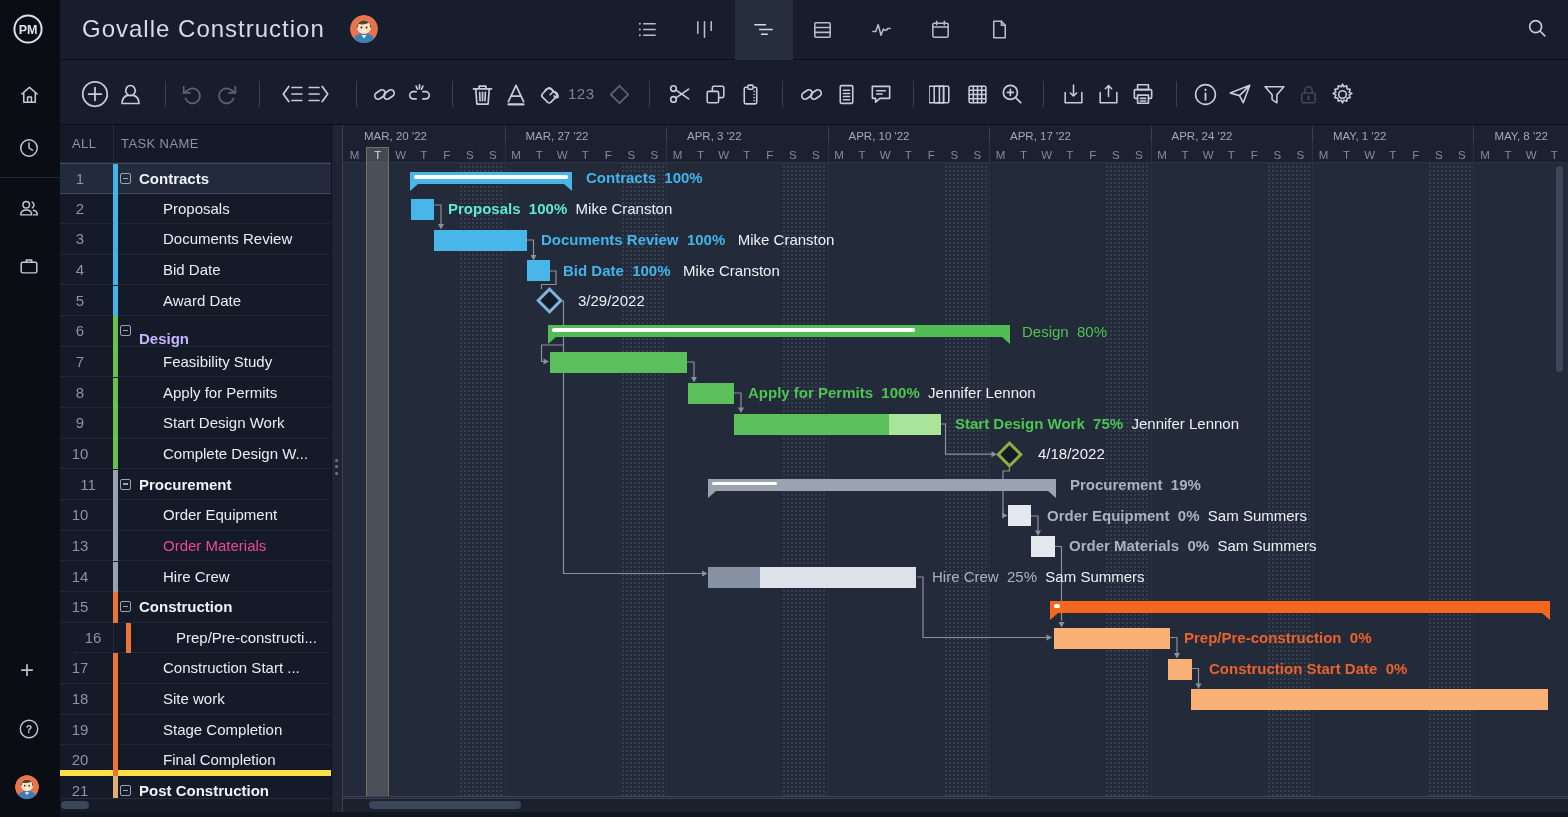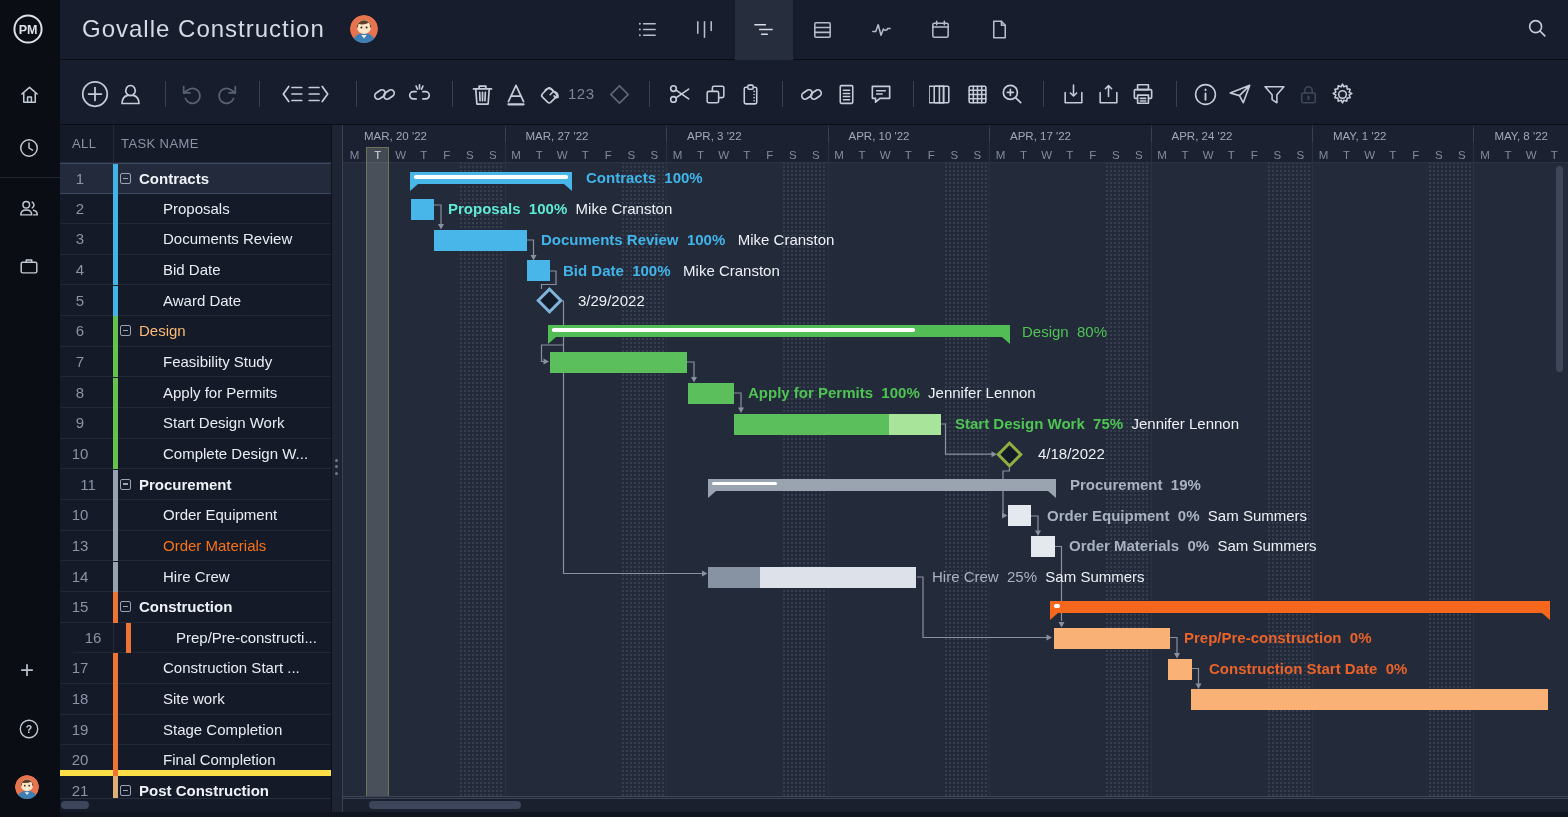--- a/index.html
+++ b/index.html
@@ -216,21 +216,21 @@
         <div class="abs" style="left:0;top:0;width:40px;height:30.6px;line-height:30.6px;text-align:center;color:#8b94a6;font-size:15px">5</div>
         <div class="abs" style="left:53px;top:0;width:5px;height:30.6px;background:#44b3e6"></div>
         <div class="abs" style="left:103px;top:0;height:30.6px;line-height:30.6px;color:#e9edf3;font-size:15px;white-space:nowrap">Award Date</div>
       </div>
       <div class="abs" style="left:0;top:191.2px;width:271px;height:30.6px;background:none;border-bottom:1px solid #202836;">
         <div class="abs" style="left:0;top:0;width:40px;height:30.6px;line-height:30.6px;text-align:center;color:#8b94a6;font-size:15px">6</div>
         <div class="abs" style="left:53px;top:0;width:5px;height:30.6px;background:#66c14e"></div>
         <div class="abs" style="left:60px;top:9px;width:11px;height:11px;border:1.4px solid #9aa3b2;border-radius:2px">
           <div class="abs" style="left:1.5px;top:3.9px;width:5px;height:1.4px;background:#9aa3b2"></div>
         </div>
-        <div class="abs" style="left:79px;top:0;height:30.6px;line-height:30.6px;color:#fdba74;font-size:15px;font-weight:normal;white-space:nowrap">Design</div>
+        <div class="abs" style="left:79px;top:8px;height:30.6px;line-height:30.6px;color:#c4b5fd;font-size:15px;font-weight:bold;white-space:nowrap">Design</div>
       </div>
       <div class="abs" style="left:0;top:221.9px;width:271px;height:30.6px;background:none;border-bottom:1px solid #202836;">
         <div class="abs" style="left:0;top:0;width:40px;height:30.6px;line-height:30.6px;text-align:center;color:#8b94a6;font-size:15px">7</div>
         <div class="abs" style="left:53px;top:0;width:5px;height:30.6px;background:#66c14e"></div>
         <div class="abs" style="left:103px;top:0;height:30.6px;line-height:30.6px;color:#e9edf3;font-size:15px;white-space:nowrap">Feasibility Study</div>
       </div>
       <div class="abs" style="left:0;top:252.5px;width:271px;height:30.6px;background:none;border-bottom:1px solid #202836;">
         <div class="abs" style="left:0;top:0;width:40px;height:30.6px;line-height:30.6px;text-align:center;color:#8b94a6;font-size:15px">8</div>
         <div class="abs" style="left:53px;top:0;width:5px;height:30.6px;background:#66c14e"></div>
         <div class="abs" style="left:103px;top:0;height:30.6px;line-height:30.6px;color:#e9edf3;font-size:15px;white-space:nowrap">Apply for Permits</div>
@@ -254,21 +254,21 @@
         <div class="abs" style="left:79px;top:0;height:30.6px;line-height:30.6px;color:#eef1f6;font-size:15px;font-weight:bold;white-space:nowrap">Procurement</div>
       </div>
       <div class="abs" style="left:0;top:375.1px;width:271px;height:30.6px;background:none;border-bottom:1px solid #202836;">
         <div class="abs" style="left:0;top:0;width:40px;height:30.6px;line-height:30.6px;text-align:center;color:#8b94a6;font-size:15px">10</div>
         <div class="abs" style="left:53px;top:0;width:5px;height:30.6px;background:#97a2b0"></div>
         <div class="abs" style="left:103px;top:0;height:30.6px;line-height:30.6px;color:#e9edf3;font-size:15px;white-space:nowrap">Order Equipment</div>
       </div>
       <div class="abs" style="left:0;top:405.8px;width:271px;height:30.6px;background:none;border-bottom:1px solid #202836;">
         <div class="abs" style="left:0;top:0;width:40px;height:30.6px;line-height:30.6px;text-align:center;color:#8b94a6;font-size:15px">13</div>
         <div class="abs" style="left:53px;top:0;width:5px;height:30.6px;background:#97a2b0"></div>
-        <div class="abs" style="left:103px;top:0;height:30.6px;line-height:30.6px;color:#f97316;font-size:15px;white-space:nowrap">Order Materials</div>
+        <div class="abs" style="left:103px;top:0;height:30.6px;line-height:30.6px;color:#ec4899;font-size:15px;white-space:nowrap">Order Materials</div>
       </div>
       <div class="abs" style="left:0;top:436.5px;width:271px;height:30.6px;background:none;border-bottom:1px solid #202836;">
         <div class="abs" style="left:0;top:0;width:40px;height:30.6px;line-height:30.6px;text-align:center;color:#8b94a6;font-size:15px">14</div>
         <div class="abs" style="left:53px;top:0;width:5px;height:30.6px;background:#97a2b0"></div>
         <div class="abs" style="left:103px;top:0;height:30.6px;line-height:30.6px;color:#e9edf3;font-size:15px;white-space:nowrap">Hire Crew</div>
       </div>
       <div class="abs" style="left:0;top:467.1px;width:271px;height:30.6px;background:none;border-bottom:1px solid #202836;">
         <div class="abs" style="left:0;top:0;width:40px;height:30.6px;line-height:30.6px;text-align:center;color:#8b94a6;font-size:15px">15</div>
         <div class="abs" style="left:53px;top:0;width:5px;height:30.6px;background:#ed7437"></div>
         <div class="abs" style="left:60px;top:9px;width:11px;height:11px;border:1.4px solid #9aa3b2;border-radius:2px">

